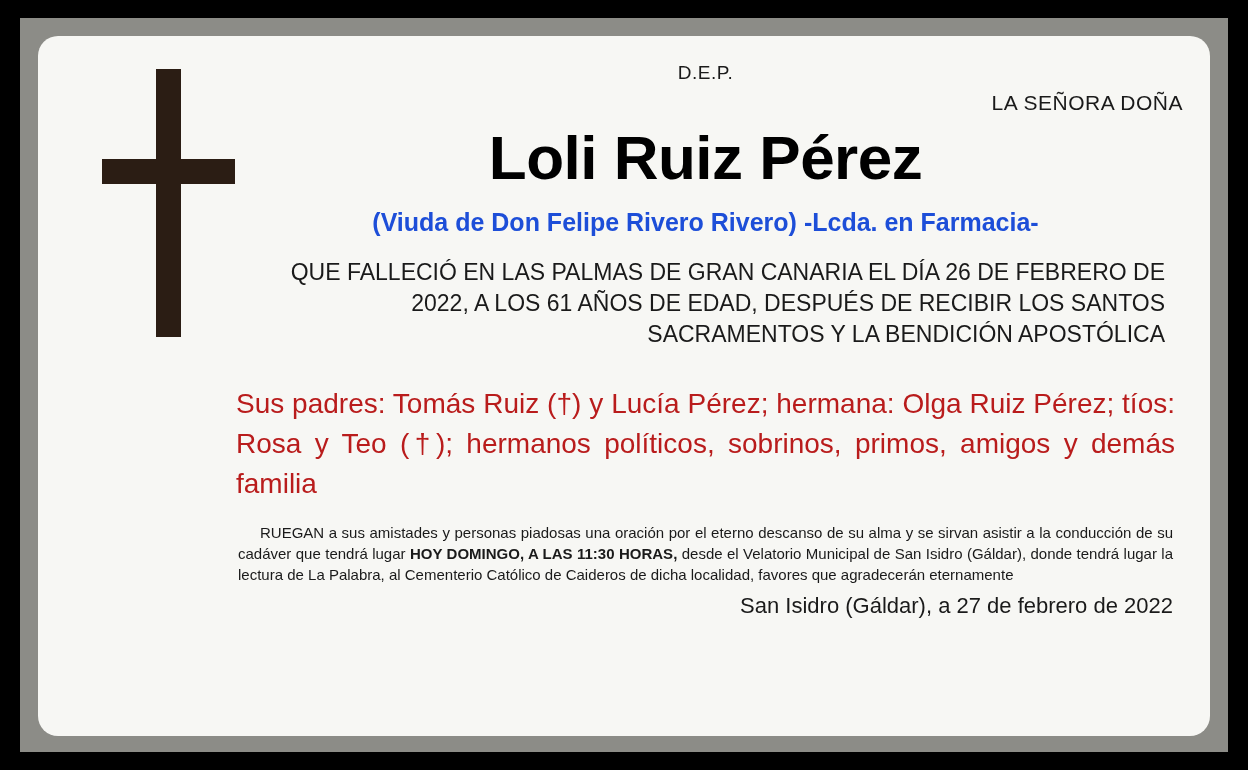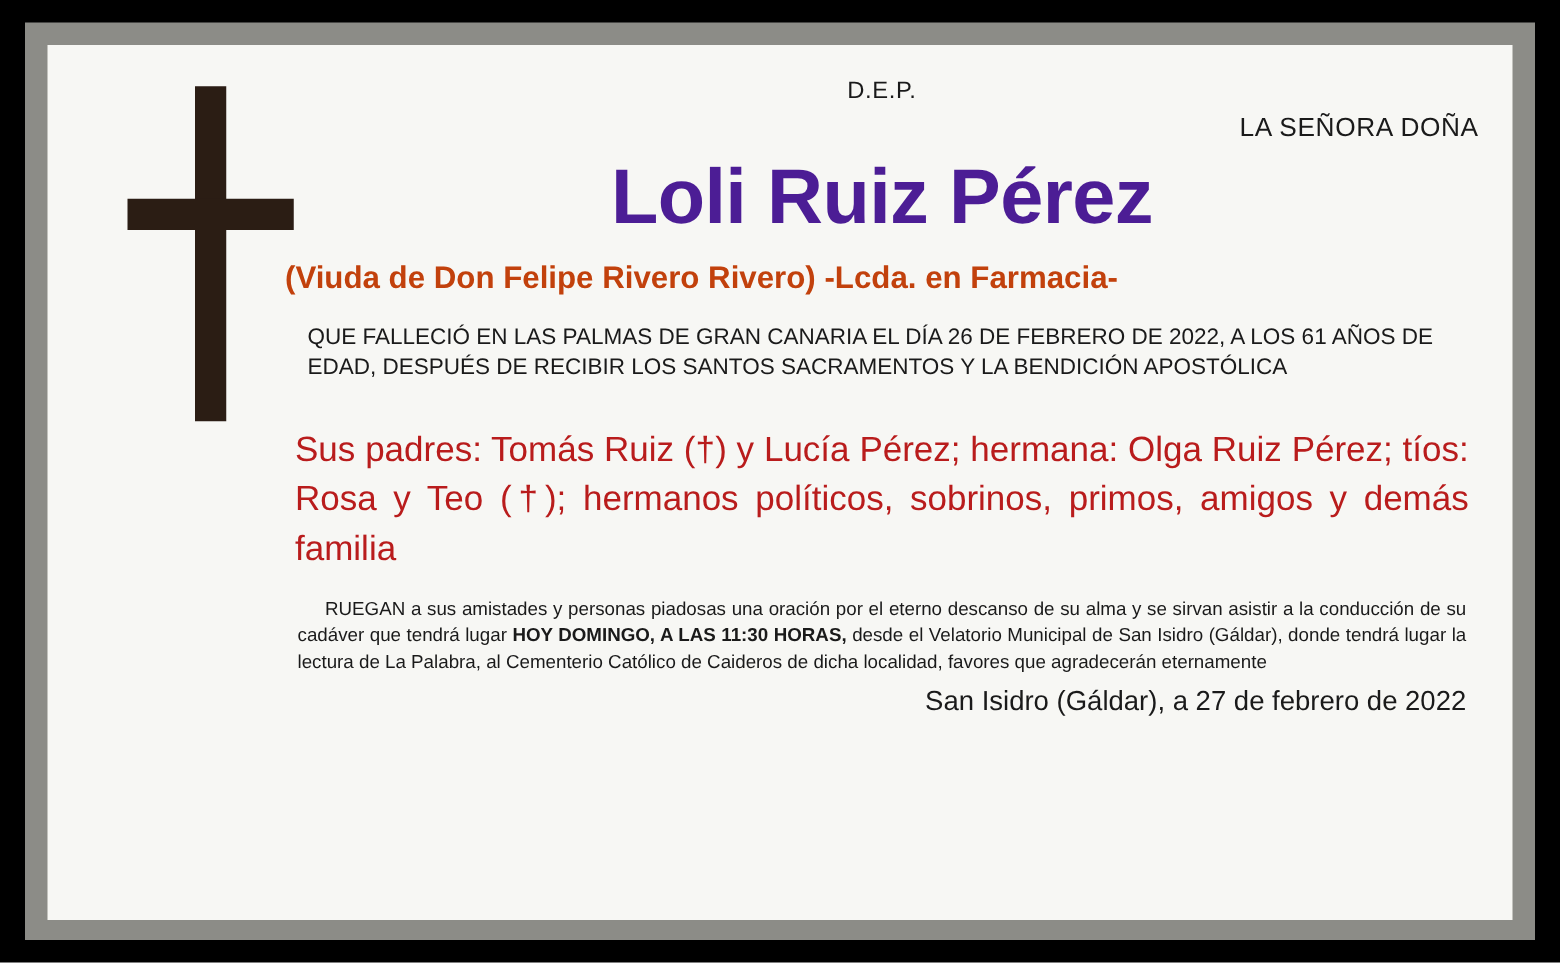--- a/index.html
+++ b/index.html
@@ -47,20 +47,21 @@
   
   .notice {
     position: absolute;
     left: 38px;
     top: 36px;
     width: 1172px;
     height: 700px;
     background: #f7f7f4;
     box-sizing: border-box;
     overflow: hidden;
+    border-radius: 20px;
   }
 
   .cross {
     position: absolute;
     left: 60px;
     top: 33px;
     width: 140px;
     height: 275px;
   }
   .cross .bar-v {
@@ -102,33 +103,33 @@
     line-height: 1.4;
     margin-top: 2px;
     color: #1a1a1a;
   }
   .name {
     text-align: center;
     font-size: 62px;
     font-weight: bold;
     line-height: 1.05;
     margin-top: 8px;
-    color: #4c1d95;
+    color: #000000;
     letter-spacing: -0.5px;
   }
   .spouse {
-    text-align: left;
+    text-align: center;
     font-size: 25px;
     font-weight: bold;
     margin-top: 18px;
-    color: #c2410c;
+    color: #1d4ed8;
   }
   .death-info {
-    text-align: left;
-    font-size: 18px;
+    text-align: right;
+    font-size: 23px;
     line-height: 1.35;
     margin-top: 20px;
     padding: 0 18px;
     color: #1a1a1a;
   }
   .family {
     text-align: justify;
     font-size: 28px;
     line-height: 1.42;
     margin-top: 34px;

